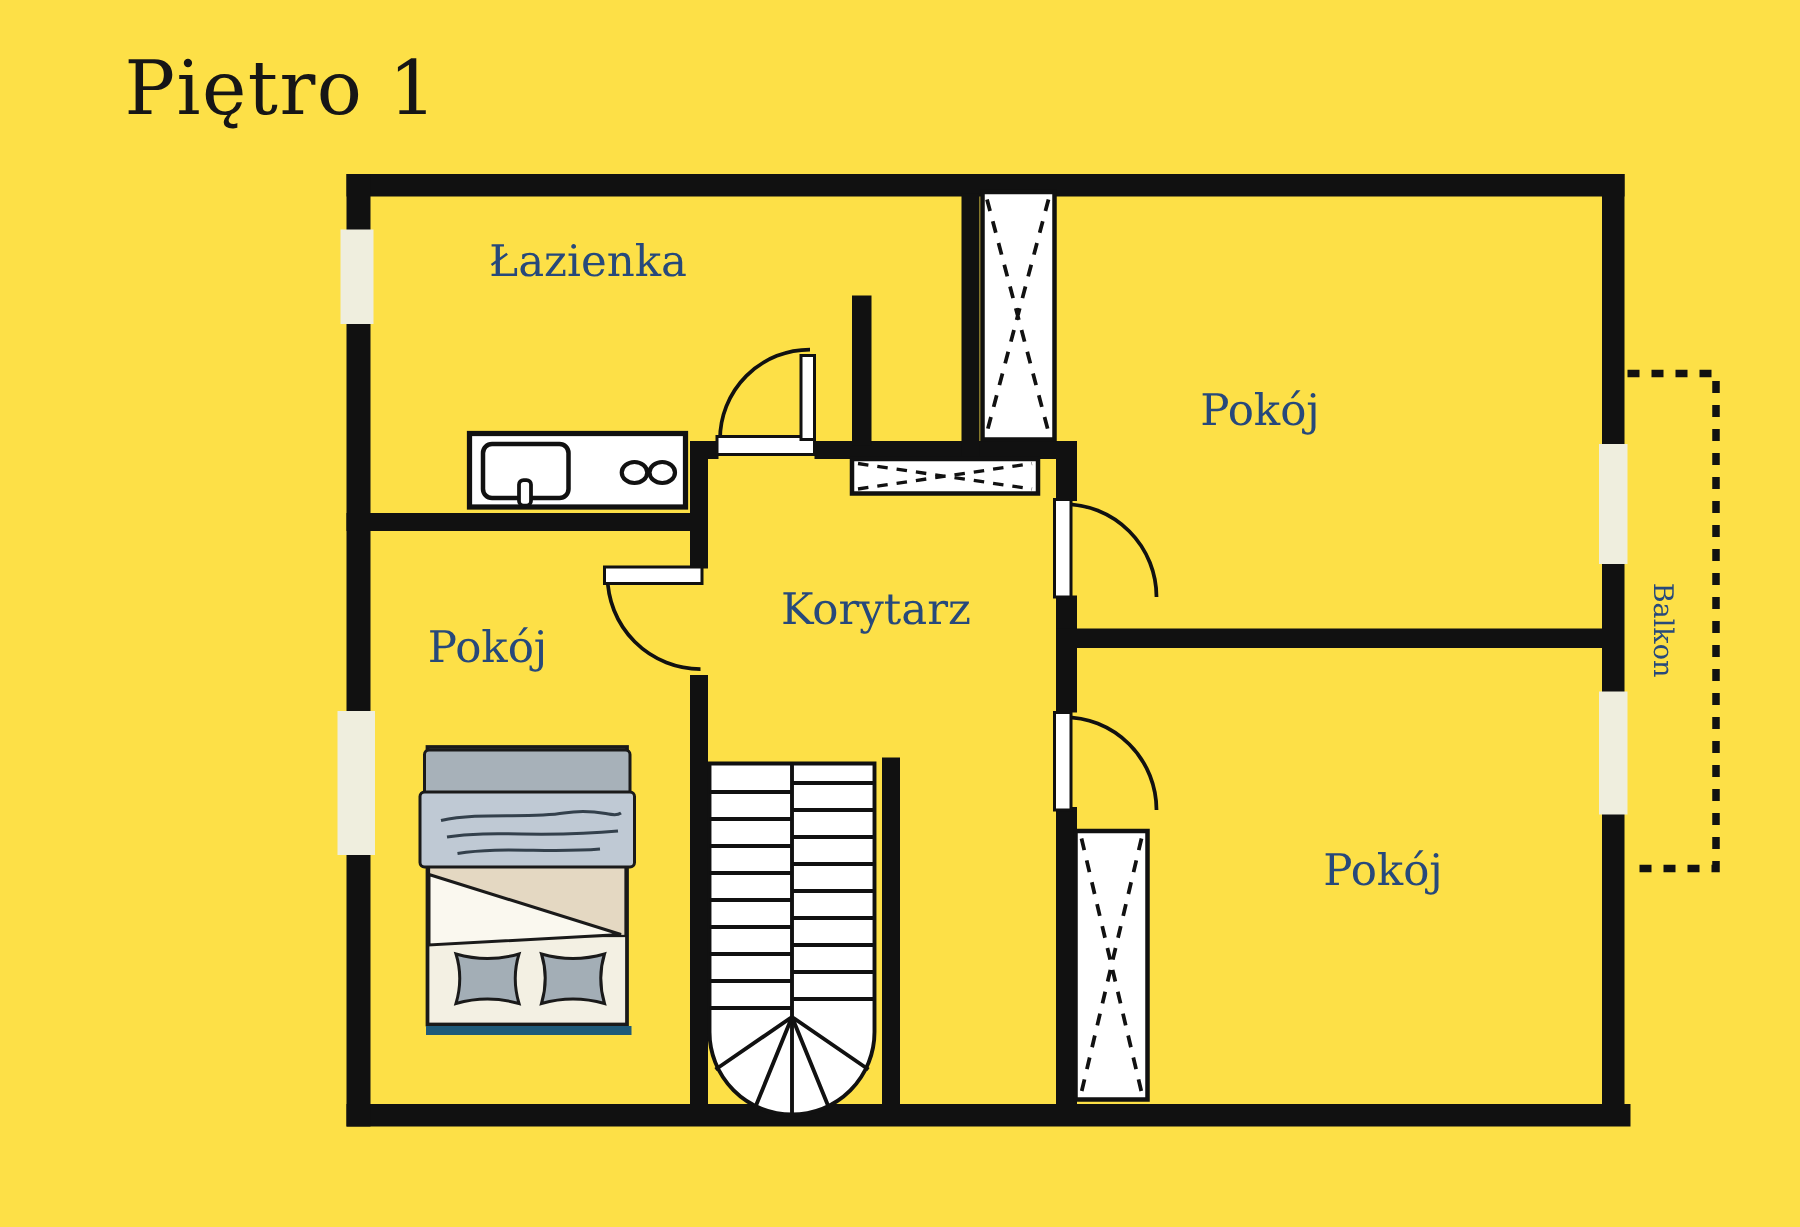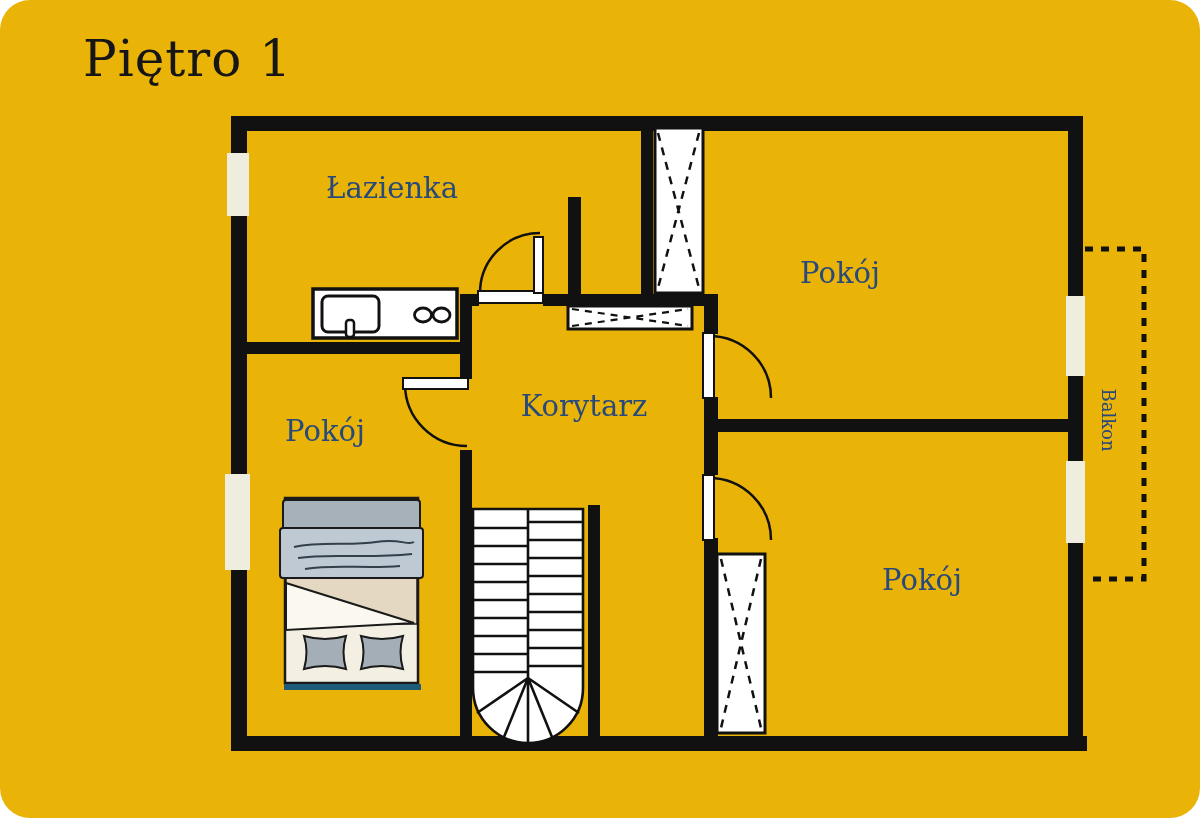--- a/index.html
+++ b/index.html
@@ -1,17 +1,17 @@
 <!DOCTYPE html>
 <html><head>
 <meta charset="utf-8">
 <style>
   html,body{margin:0;padding:0;background:#ffffff;}
-  .canvas{position:relative;width:1200px;height:818px;background:#eab308;overflow:hidden;
-          font-family:"DejaVu Serif","Liberation Serif",serif;border-radius:30px;}
+  .canvas{position:relative;width:1200px;height:818px;background:#fde047;overflow:hidden;
+          font-family:"DejaVu Serif","Liberation Serif",serif;}
   .plan-svg{position:absolute;left:0;top:0;}
   .title{position:absolute;left:83px;top:30px;font-size:50px;color:#161616;letter-spacing:1px;}
   .room-label{position:absolute;transform:translate(-50%,-50%);font-size:29px;color:#27497b;
               white-space:nowrap;}
   .room-label.small{font-size:18px;}
   .vertical{transform:translate(-50%,-50%) rotate(90deg);}
 </style>
 </head>
 <body>
 
@@ -104,20 +104,20 @@
       <polygon points="286,583 414,623 286,630" stroke-width="2" fill="#faf8ef"></polygon>
       <rect x="283" y="500" width="137" height="30" rx="3" stroke-width="2" fill="#a7b1b9"></rect>
       <rect x="280" y="528" width="143" height="50" rx="3" stroke-width="2" fill="#bfc9d4"></rect>
       <path d="M294,547 C320,541 352,546 376,542 S408,546 414,542 M298,558 C330,553 362,559 412,554 M305,569 C335,564 365,569 400,566" fill="none" stroke="#33404c" stroke-width="2"></path>
       <path d="M304,636 Q325,642 346,636 Q341,652 346,669 Q325,663 304,669 Q309,652 304,636 Z" stroke-width="2" fill="#a3aeb6"></path>
       <path d="M361,636 Q382,642 403,636 Q398,652 403,669 Q382,663 361,669 Q366,652 361,636 Z" stroke-width="2" fill="#a3aeb6"></path>
       <rect x="284" y="684" width="137" height="6" stroke="none" fill="#1f5a79"></rect>
     </g>
   </svg>
 
-  <div class="room-label" style="left:392px;top:188px;">Łazienka</div>
+  <div class="room-label" style="left:392px;top:174px;">Łazienka</div>
   <div class="room-label" style="left:840px;top:273px;">Pokój</div>
   <div class="room-label" style="left:584px;top:406px;text-align:right;">Korytarz</div>
   <div class="room-label" style="left:325px;top:431px;">Pokój</div>
   <div class="room-label" style="left:922px;top:580px;">Pokój</div>
   <div class="room-label small vertical" style="left:1108px;top:420px;">Balkon</div>
 
 </div>
 
 </body></html>

